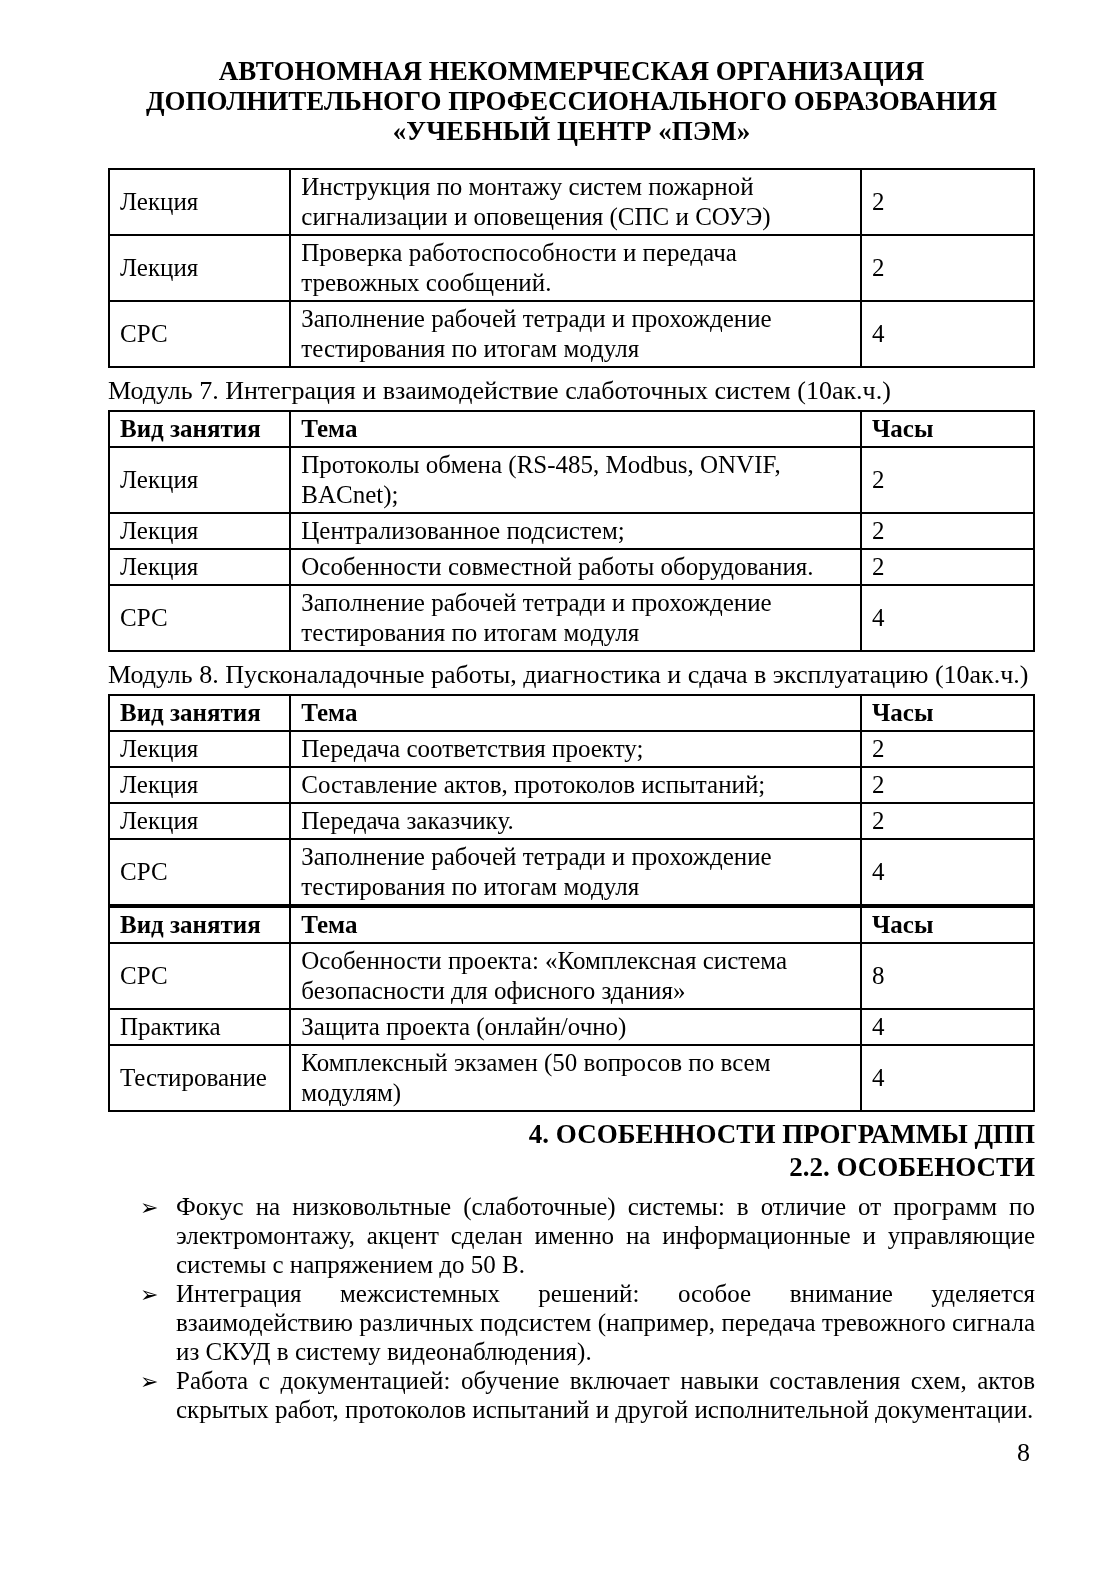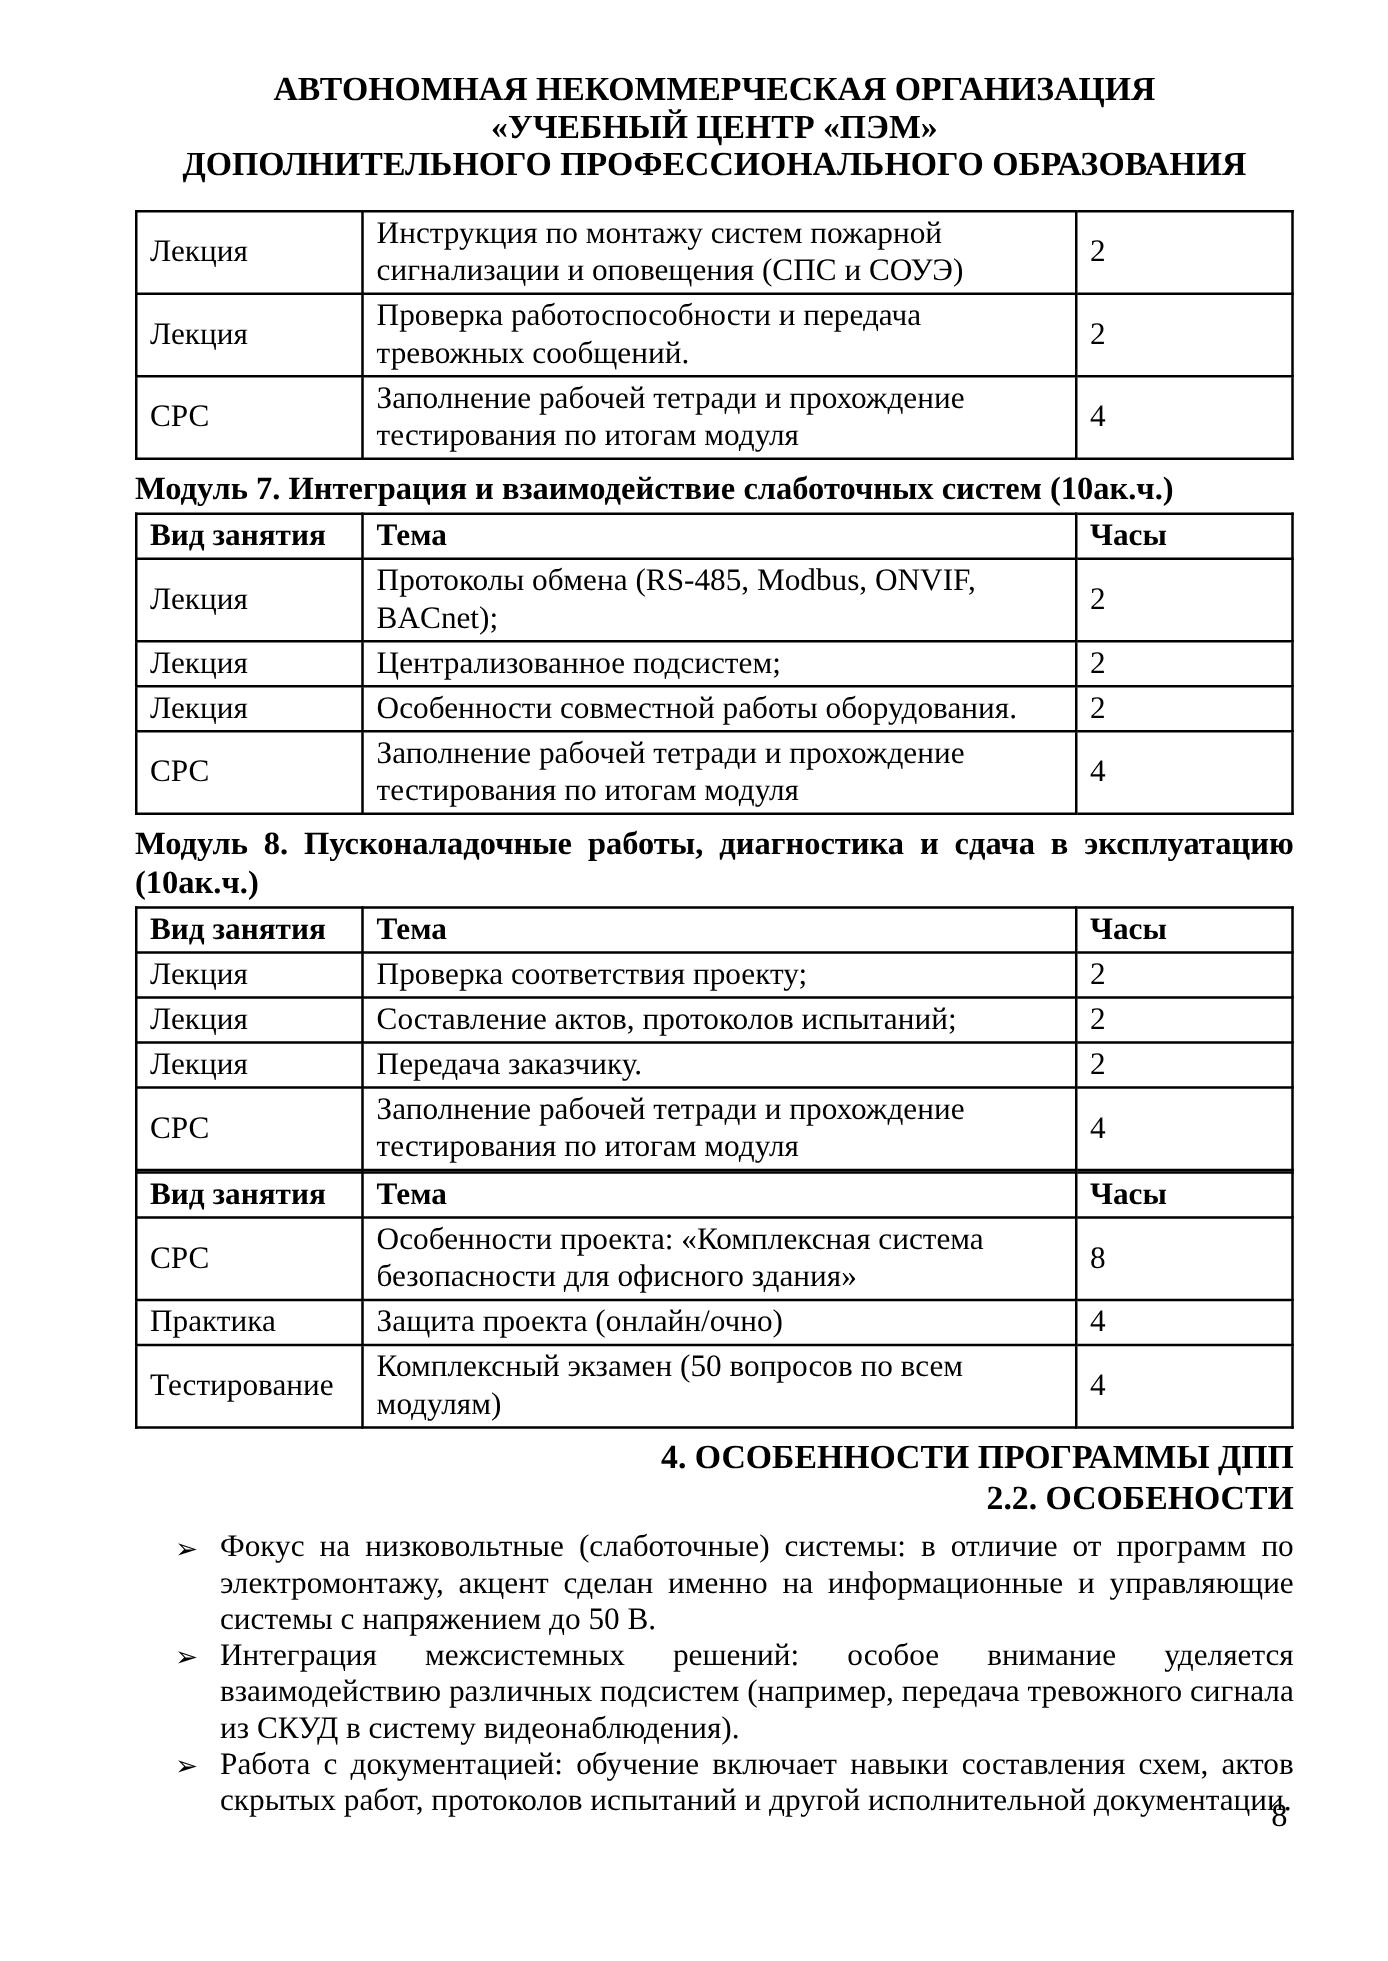--- a/index.html
+++ b/index.html
@@ -19,21 +19,21 @@
     font-size: 25px; line-height: 30px;
     padding: 2px 10px; text-align: left; vertical-align: middle;
     font-weight: normal;
   }
   table.course-table th { font-weight: bold; }
   col.c-type  { width: 19.6%; }
   col.c-topic { width: 61.7%; }
   col.c-hours { width: 18.7%; }
 
   .module-title {
-    font-weight: bold; font-size: 26px; line-height: 31px;
+    font-weight: normal; font-size: 26px; line-height: 31px;
     text-align: justify; margin: 7px 0 4px 0;
   }
 
   .section-heading, .section-subheading {
     font-weight: bold; font-size: 27px; line-height: 33px; text-align: right;
   }
   .section-heading { margin-top: 6px; }
   .section-subheading { margin-bottom: 8px; }
 
   .bullet-list { margin-left: 32px; }
@@ -43,22 +43,22 @@
 
   .page-number { position: absolute; right: 80px; top: 1438px; font-size: 26px; }
 </style>
 </head>
 <body>
 
 <div class="page">
 
   <div class="org-header">
     <div>АВТОНОМНАЯ НЕКОММЕРЧЕСКАЯ ОРГАНИЗАЦИЯ</div>
+    <div>ДОПОЛНИТЕЛЬНОГО ПРОФЕССИОНАЛЬНОГО ОБРАЗОВАНИЯ</div>
     <div>«УЧЕБНЫЙ ЦЕНТР «ПЭМ»</div>
-    <div>ДОПОЛНИТЕЛЬНОГО ПРОФЕССИОНАЛЬНОГО ОБРАЗОВАНИЯ</div>
   </div>
 
   <table class="course-table">
     <colgroup>
         <col class="c-type">
         <col class="c-topic">
         <col class="c-hours">
       </colgroup>
     <tbody>
       <tr>
@@ -125,21 +125,21 @@
         <col class="c-hours">
       </colgroup>
     <tbody>
       <tr>
         <th>Вид занятия</th>
         <th>Тема</th>
         <th>Часы</th>
       </tr>
       <tr>
         <td>Лекция</td>
-        <td>Проверка соответствия проекту;</td>
+        <td>Передача соответствия проекту;</td>
         <td>2</td>
       </tr>
       <tr>
         <td>Лекция</td>
         <td>Составление актов, протоколов испытаний;</td>
         <td>2</td>
       </tr>
       <tr>
         <td>Лекция</td>
         <td>Передача заказчику.</td>

